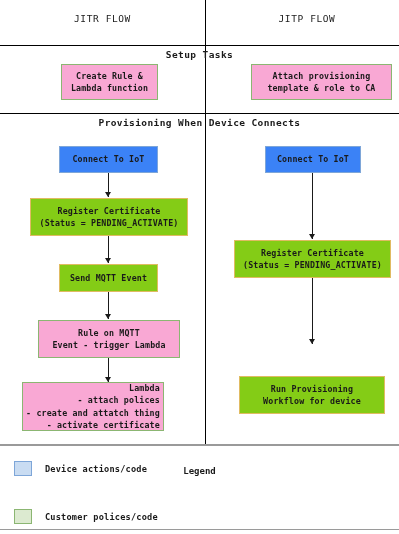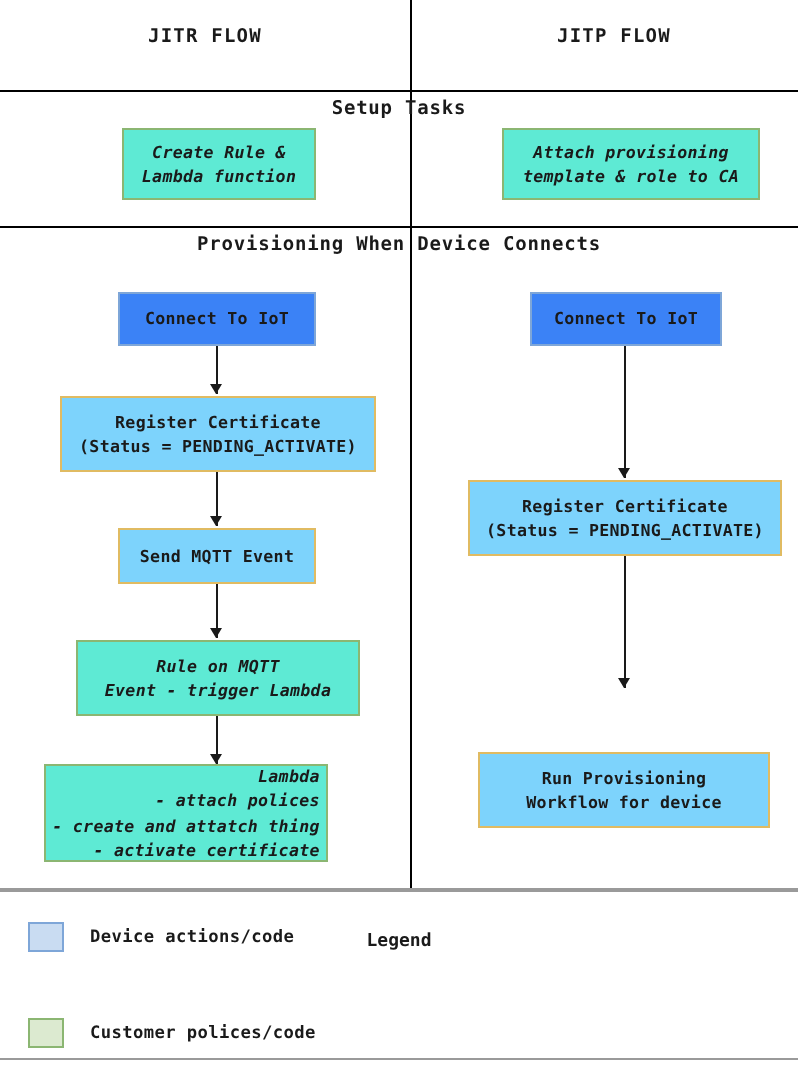--- a/index.html
+++ b/index.html
@@ -44,21 +44,21 @@
     width: 399px;
     height: 0;
     border-top: 1.2px solid #9a9a9a;
   }
 
   
   .col-head {
     position: absolute;
     top: 13px;
     font-size: 9.5px;
-    font-weight: bold;
+    font-weight: normal;
     letter-spacing: 0.6px;
     color: #1a1a1a;
     text-align: center;
   }
   .band-head {
     position: absolute;
     left: 0;
     width: 399px;
     text-align: center;
     font-size: 9.5px;
@@ -78,22 +78,22 @@
     font-size: 8.3px;
     font-weight: bold;
     line-height: 12.5px;
     letter-spacing: 0.15px;
     color: #1a1a1a;
     white-space: pre;
     border-width: 1.2px;
     border-style: solid;
   }
   .node.device   { background: #3b82f6; border-color: #7ea6d8; }
-  .node.service  { background: #7dd3fc; border-color: #e0bb62; }
-  .node.customer { background: #5eead4; border-color: #8bb672; font-style: italic; }
+  .node.service  { background: #84cc16; border-color: #e0bb62; }
+  .node.customer { background: #f9a8d4; border-color: #8bb672; }
 
   
   .conn {
     position: absolute;
     width: 0;
     border-left: 1.5px solid #1a1a1a;
   }
   .arrowhead {
     position: absolute;
     width: 0;
@@ -150,21 +150,21 @@
   <div class="vrule" style="left:205px; top:0; height:444px;"></div>
 
   <div class="hrule" style="top:45px;"></div>
   <div class="hrule" style="top:113px;"></div>
 
   <div class="band-head" style="top:49px;">Setup Tasks</div>
   <div class="band-head" style="top:117px;">Provisioning When Device Connects</div>
 
   <div class="node customer" style="left:61px; top:64px; width:97px; height:36px;">Create Rule &amp;
 Lambda function</div>
-  <div class="node customer" style="left:251px; top:64px; width:129px; height:36px;text-align:center;">Attach provisioning
+  <div class="node customer" style="left:251px; top:64px; width:141px; height:36px;text-align:center;">Attach provisioning
 template &amp; role to CA</div>
 
   <div class="node device" style="left:59px; top:146px; width:99px; height:27px;">Connect To IoT</div>
 
   <div class="conn" style="left:108px; top:173px; height:24px;"></div>
   <div class="arrowhead" style="left:104.7px; top:192px;"></div>
 
   <div class="node service" style="left:30px; top:198px; width:158px; height:38px;">Register Certificate
 (Status = PENDING_ACTIVATE)</div>
 

